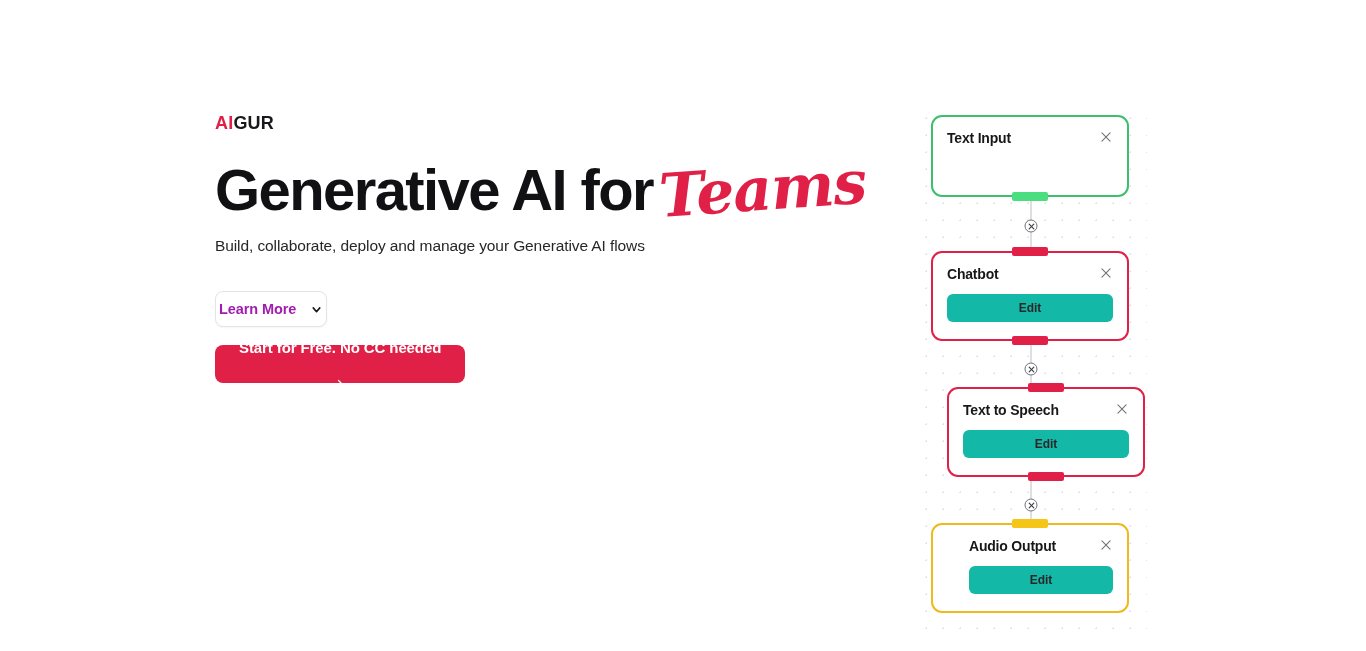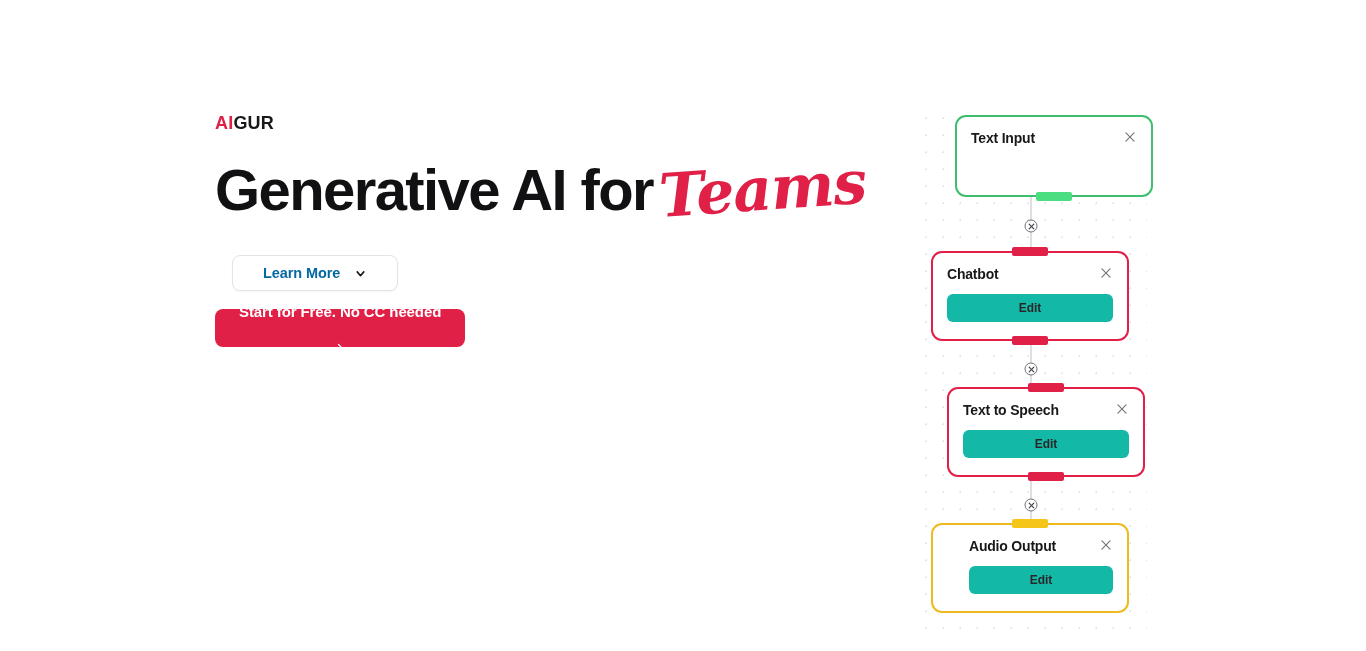--- a/index.html
+++ b/index.html
@@ -69,31 +69,30 @@
   }
 
   .btn-row { margin-top: 34px; }
 
   .btn-learn {
     display: inline-flex;
     align-items: center;
     justify-content: center;
     gap: 14px;
     height: 36px;
-    padding: 0 30px;
+    padding: 0 3px;
     background: #ffffff;
     border: 1px solid #E4E4E7;
     border-radius: 8px;
     font-size: 14.5px;
     font-weight: 700;
-    color: #0369a1;
+    color: #a21caf;
     letter-spacing: -0.1px;
     cursor: pointer;
     box-shadow: 0 1px 2px rgba(0,0,0,0.04);
-    margin-left: 17px;
   }
   .btn-learn svg { display: block; }
 
   .btn-cta {
     display: inline-flex;
     align-items: center;
     justify-content: center;
     gap: 22px;
     height: 38px;
     padding: 0 24px;
@@ -128,21 +127,21 @@
     width: 198px;
     background: #ffffff;
     border-radius: 11px;
     border: 2px solid #D4D4D8;
     padding: 12px 14px 12px 14px;
   }
   .node.green  { border-color: #3FBE6E; }
   .node.red    { border-color: #E12048; }
   .node.yellow { border-color: #EFB920; }
 
-  .node-n1 { top: 10px;  height: 82px; margin-left: 24px; }
+  .node-n1 { top: 10px;  height: 82px; }
   .node-n2 { top: 146px; height: 90px; }
   .node-n3 { top: 282px; height: 90px; margin-left: 16px; }
   .node-n4 { top: 418px; height: 90px; padding-left: 36px; }
 
   .node-head {
     display: flex;
     align-items: flex-start;
     justify-content: space-between;
   }
   .node-title {
@@ -233,20 +232,21 @@
   <div class="hero">
 
     <div class="logo">
       <span class="logo-ai">AI</span><span class="logo-gur">GUR</span>
     </div>
 
     <h1 class="headline">
       <span>Generative AI for</span><span class="script">Teams</span>
     </h1>
 
+    <p class="subhead">Build, collaborate, deploy and manage your Generative AI flows</p>
 
     <div class="btn-row">
       <div>
         <button class="btn-learn">
           <span>Learn More</span>
           <span>
             <svg width="13" height="13" viewBox="0 0 24 24" fill="none" stroke="#18181B" stroke-width="3" stroke-linecap="round" stroke-linejoin="round">
                 <polyline points="6 9 12 16 18 9"></polyline>
               </svg>
           </span>

